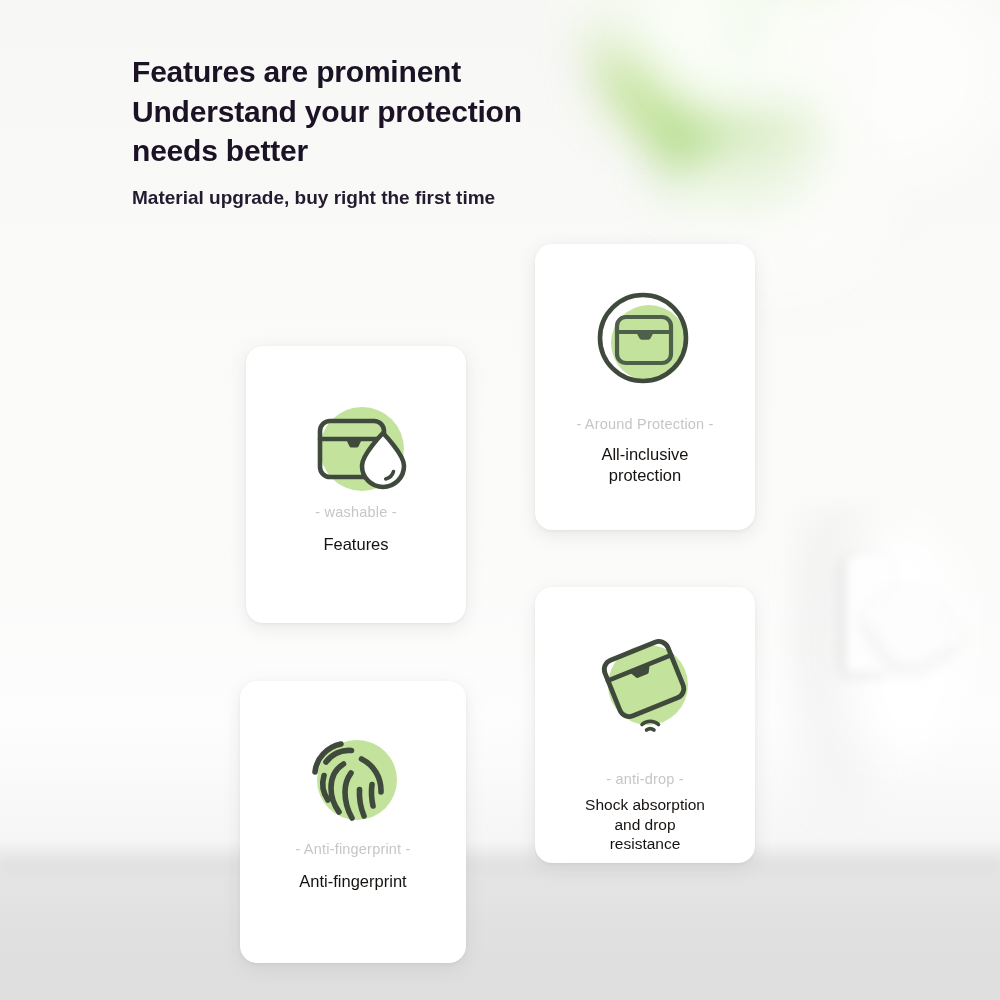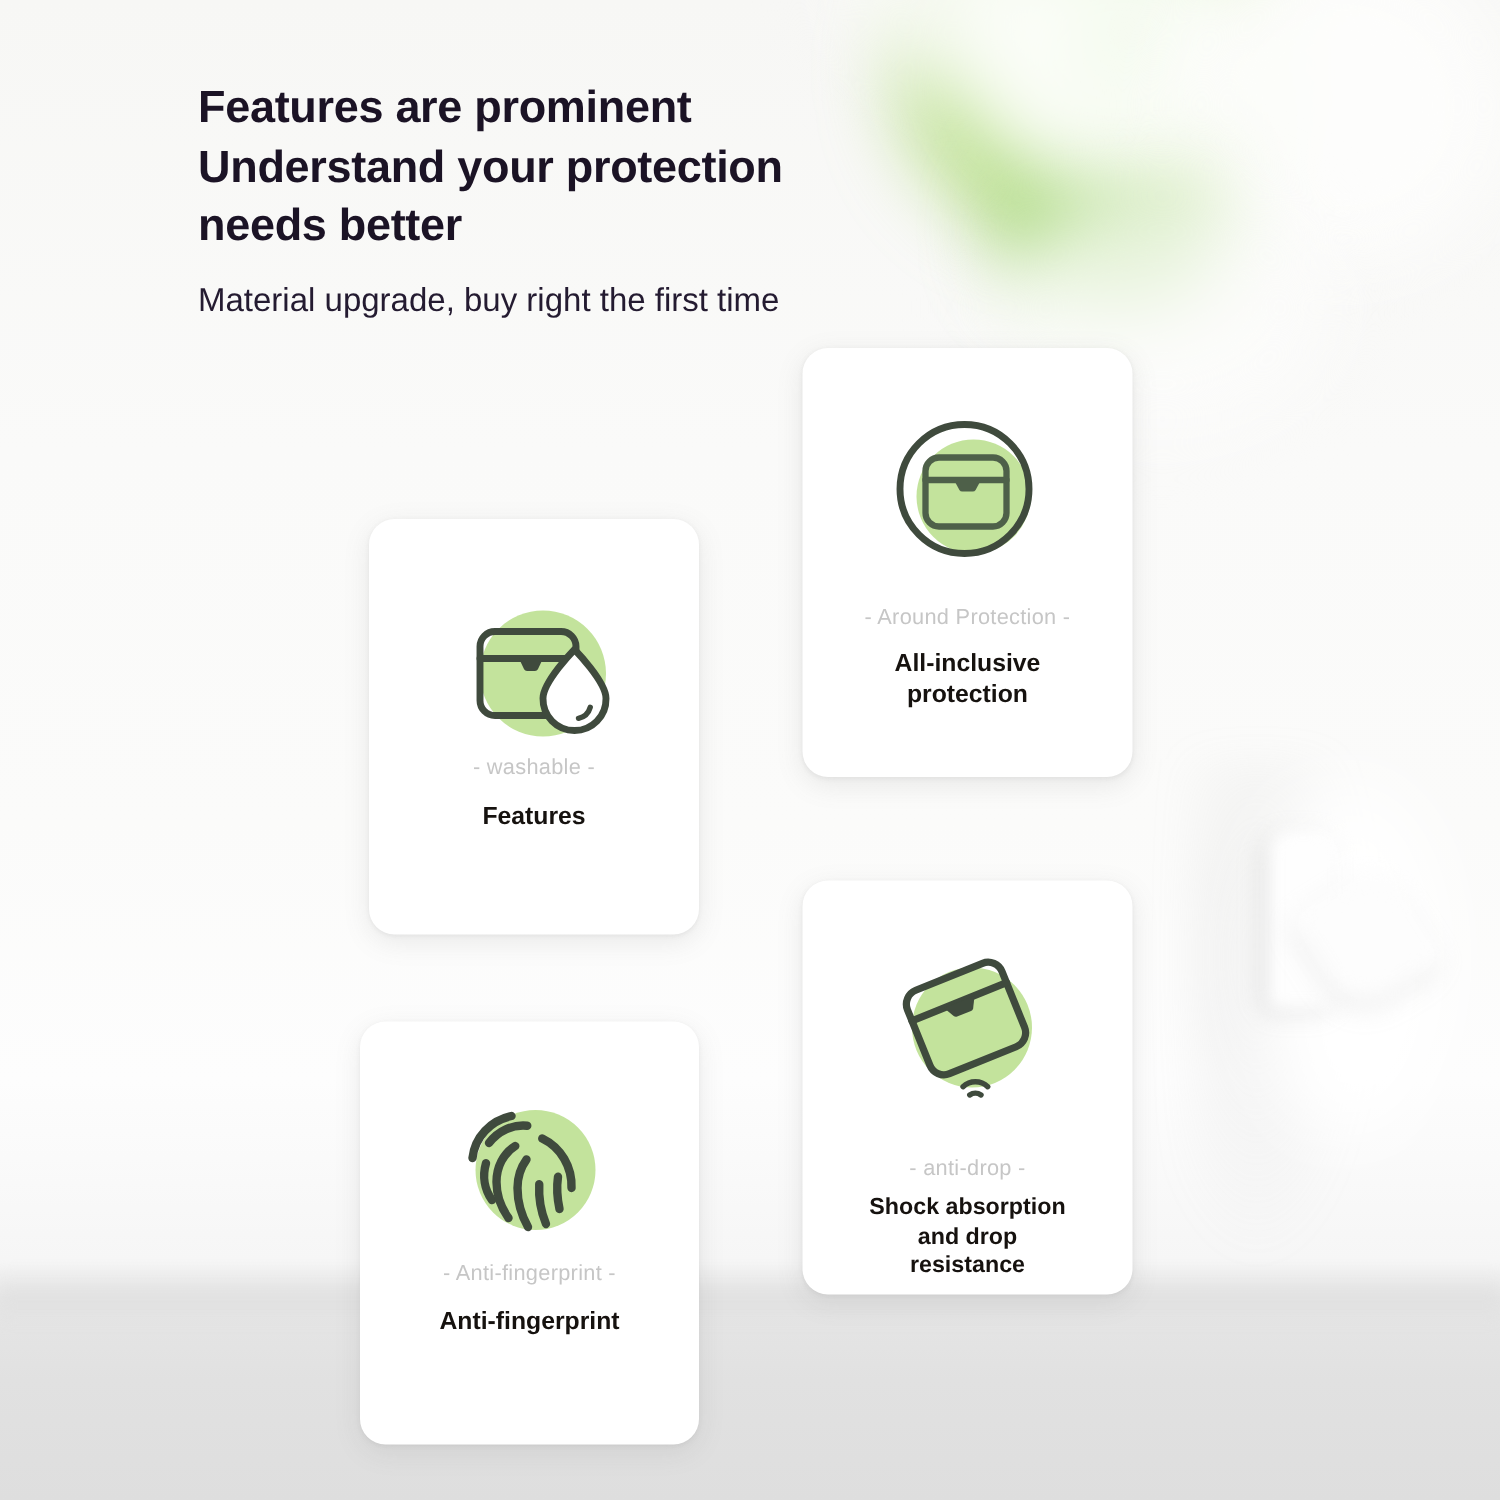--- a/index.html
+++ b/index.html
@@ -84,37 +84,37 @@
   }
   .headline h1 {
     font-size:30px;
     line-height:1.32;
     font-weight:bold;
     color:#1b1325;
     letter-spacing:-.2px;
   }
   .headline .sub {
     margin-top:16px;
-    font-size:22px;
-    font-weight:normal;
+    font-size:19px;
+    font-weight:bold;
     color:#241b31;
   }
 
   
   .card {
     position:absolute;
     background:#ffffff;
     border-radius:17px;
     box-shadow:0 5px 18px rgba(120,120,120,.14), 0 1px 3px rgba(120,120,120,.10);
     display:flex;
     flex-direction:column;
     align-items:center;
   }
   .card-washable      { left:246px; top:346px; width:220px; height:277px; }
-  .card-allinclusive  { left:535px; top:232px; width:220px; height:286px; }
+  .card-allinclusive  { left:535px; top:244px; width:220px; height:286px; }
   .card-fingerprint   { left:240px; top:681px; width:226px; height:282px; }
   .card-antidrop      { left:535px; top:587px; width:220px; height:276px; }
 
   .icon-wrap {
     position:relative;
     width:118px; height:110px;
     display:flex; align-items:center; justify-content:center;
   }
   .card-washable     .icon-wrap { margin-top:48px; }
   .card-allinclusive .icon-wrap { margin-top:42px; }
@@ -128,21 +128,21 @@
     white-space:nowrap;
   }
   .card-washable     .tagline { }
   .card-allinclusive .tagline { margin-top:20px; }
   .card-fingerprint  .tagline { margin-top:8px; }
   .card-antidrop     .tagline { margin-top:34px; }
 
   .cap {
     margin-top:14px;
     font-size:16.5px;
-    font-weight:bold;
+    font-weight:normal;
     color:#16120f;
     text-align:center;
     line-height:1.27;
     padding:0 14px;
   }
   .card-antidrop .cap { font-size:15.5px; margin-top:8px; }
   .card-allinclusive .cap { margin-top:12px; }
 
   svg { display:block; overflow:visible; }
 </style>

